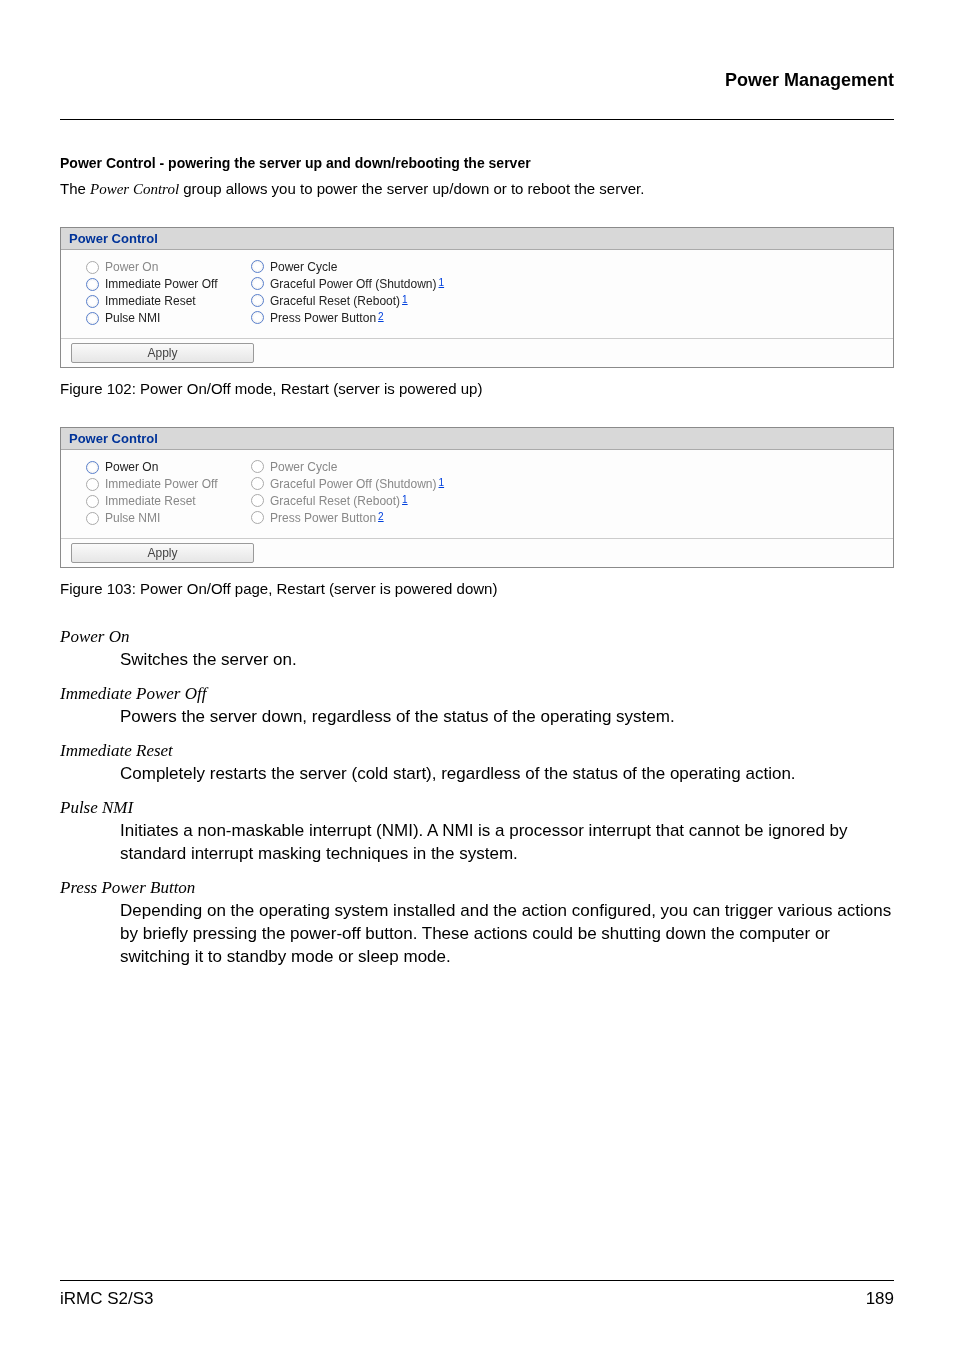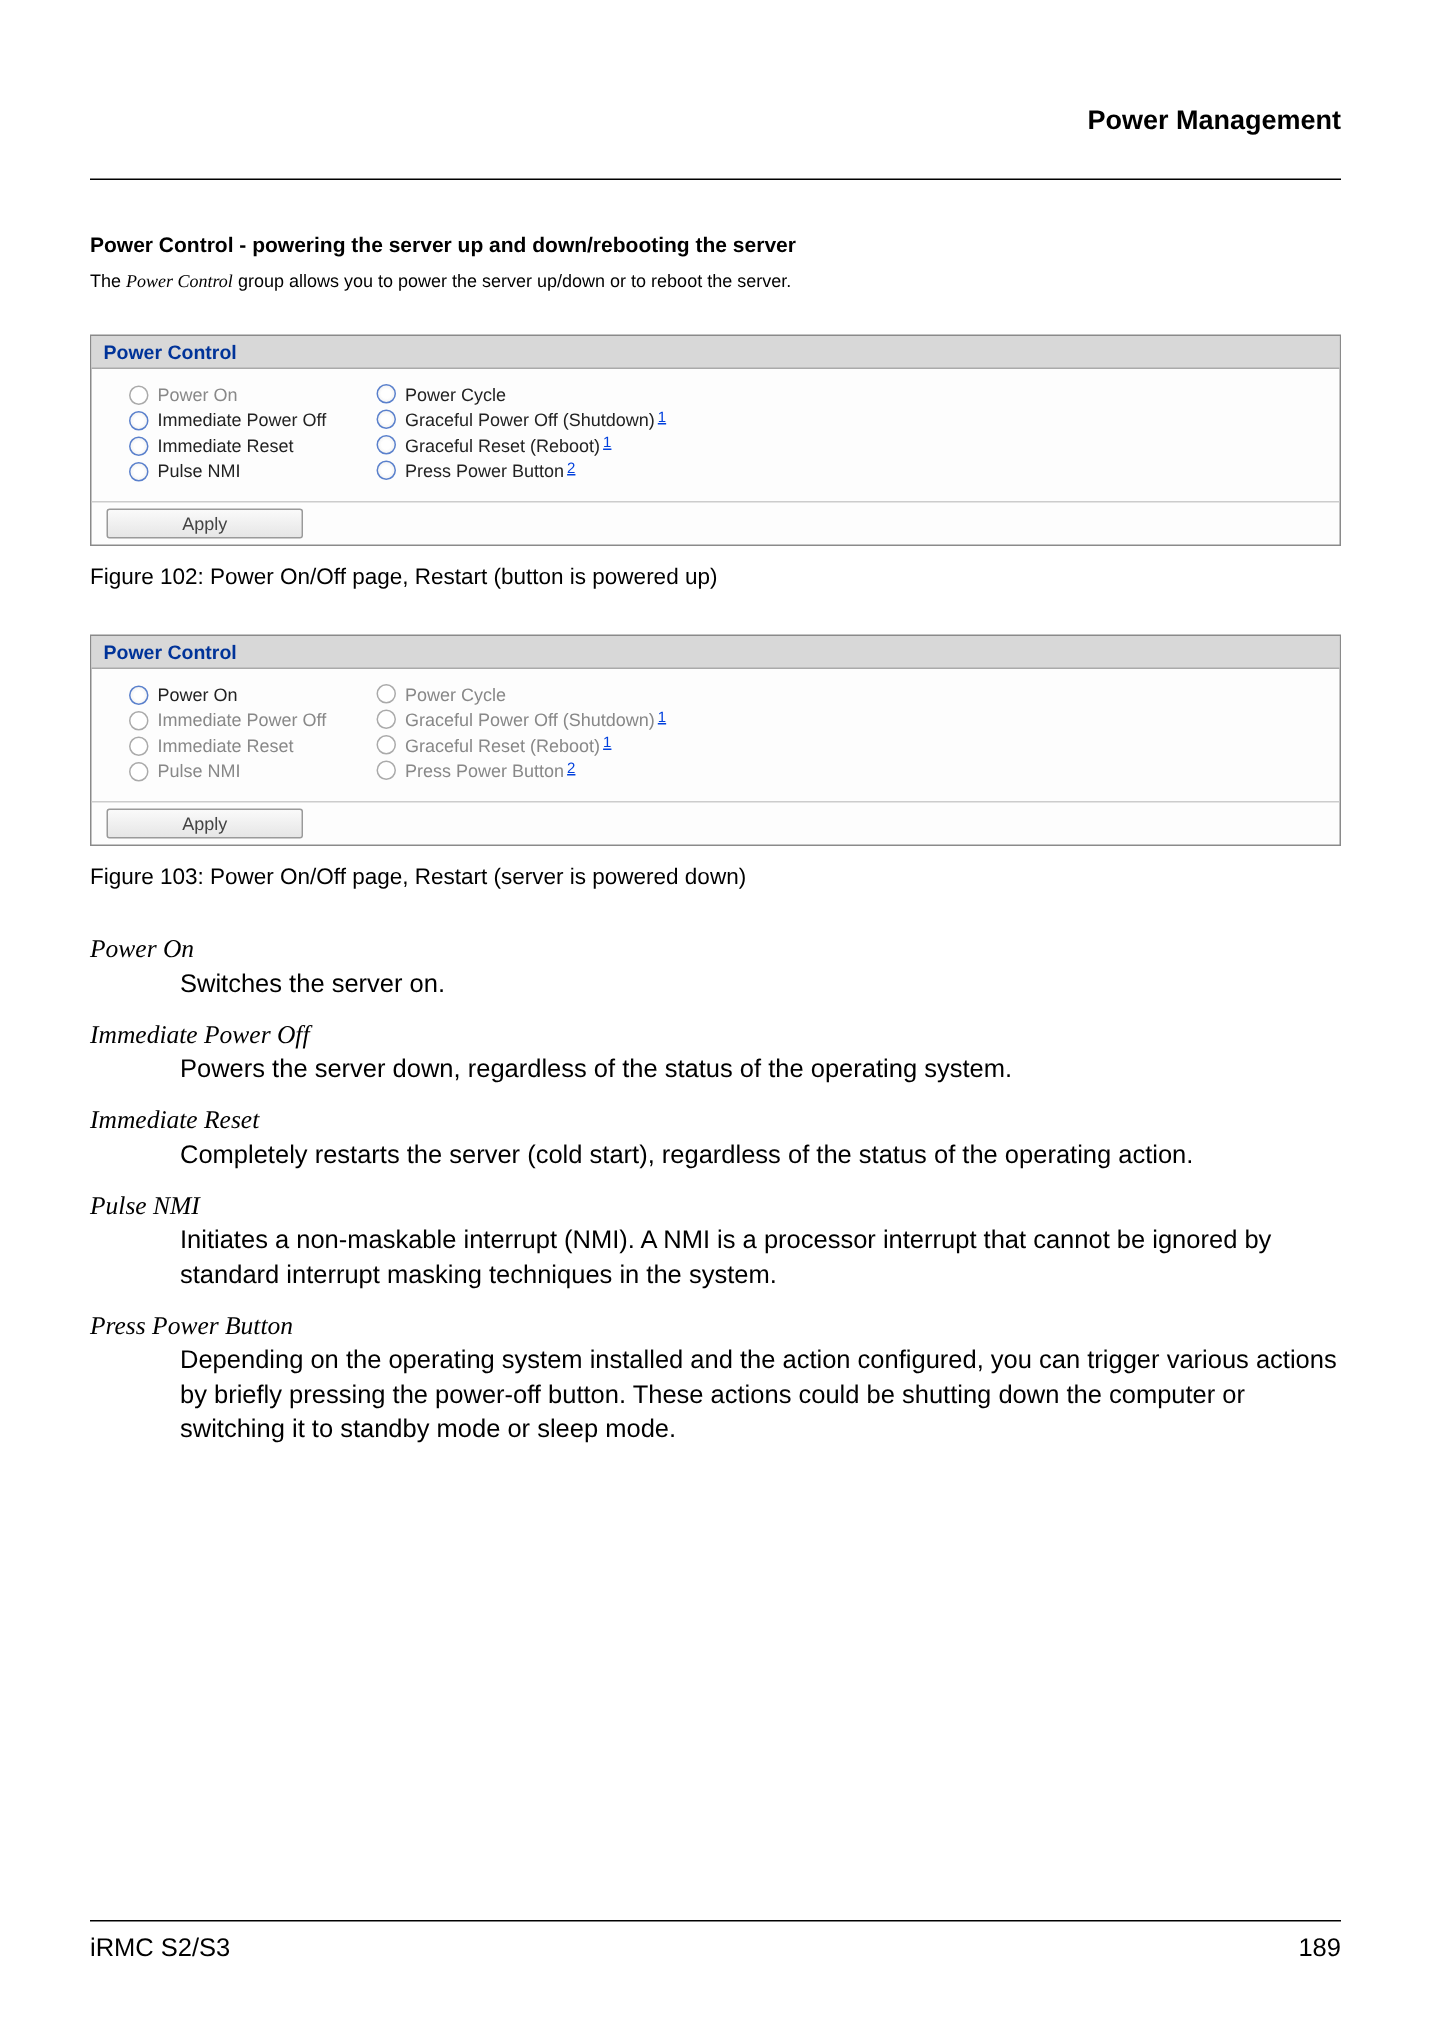--- a/index.html
+++ b/index.html
@@ -22,21 +22,21 @@
       padding-bottom: 28px;
       border-bottom: 1.5px solid #000;
       margin-bottom: 35px;
     }
     .section-title {
       font-weight: bold;
       font-size: 14px;
       margin-bottom: 8px;
     }
     .section-intro {
-      font-size: 12px;
+      font-size: 15px;
       margin-bottom: 28px;
       line-height: 1.35;
     }
     .italic {
       font-style: italic;
       font-family: 'Times New Roman', Times, serif;
     }
     .panel {
       border: 1px solid #8a8a8a;
       margin-bottom: 8px;
@@ -79,21 +79,21 @@
     .radio-icon.greyed-hollow {
       border-color: #aaaaaa;
       background: #ffffff;
     }
     .panel-footer {
       border-top: 1px solid #ccc;
       padding: 4px 10px;
     }
     .apply-btn {
       display: inline-block;
-      width: 131px;
+      width: 183px;
       text-align: center;
       font-size: 12px;
       color: #444;
       padding: 2px 0;
       border: 1px solid #9a9a9a;
       background: linear-gradient(#fafafa, #e6e6e6);
       border-radius: 2px;
     }
     .sup-link {
       color: #0040dd;
@@ -191,21 +191,21 @@
         <span>Press Power Button</span>
           <span class="sup-link">2</span>
       </div>
     </div>
   </div>
   <div class="panel-footer">
     <span class="apply-btn">Apply</span>
   </div>
 </div>
 
-<div class="figure-caption">Figure 102: Power On/Off page, Restart (button is powered up)</div>
+<div class="figure-caption">Figure 102: Power On/Off mode, Restart (server is powered up)</div>
 
 <div class="panel">
   <div class="panel-header">Power Control</div>
   <div class="panel-body">
     <div class="radio-row">
       <div class="radio-col-left">
         <span class="radio-icon"></span>
         <span>Power On</span>
       </div>
       <div class="radio-col-right">

